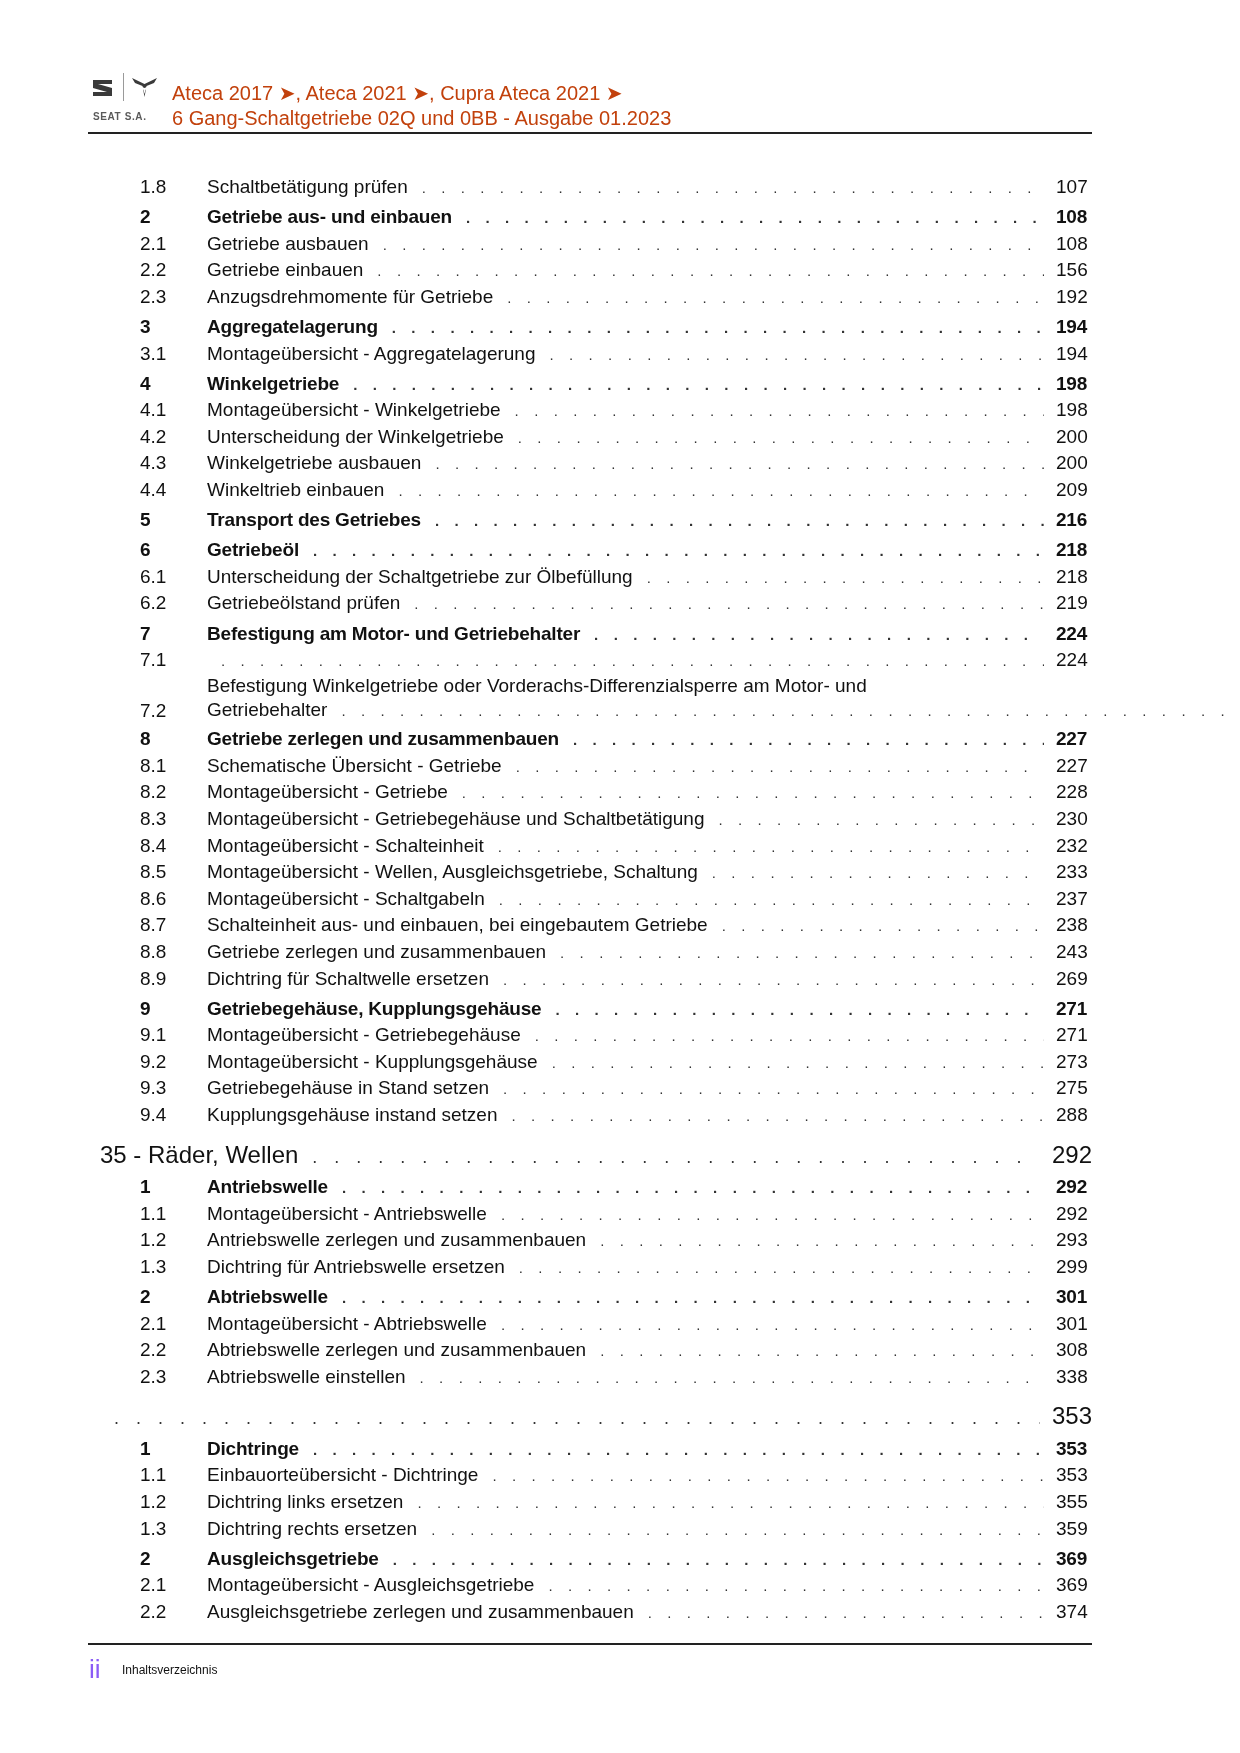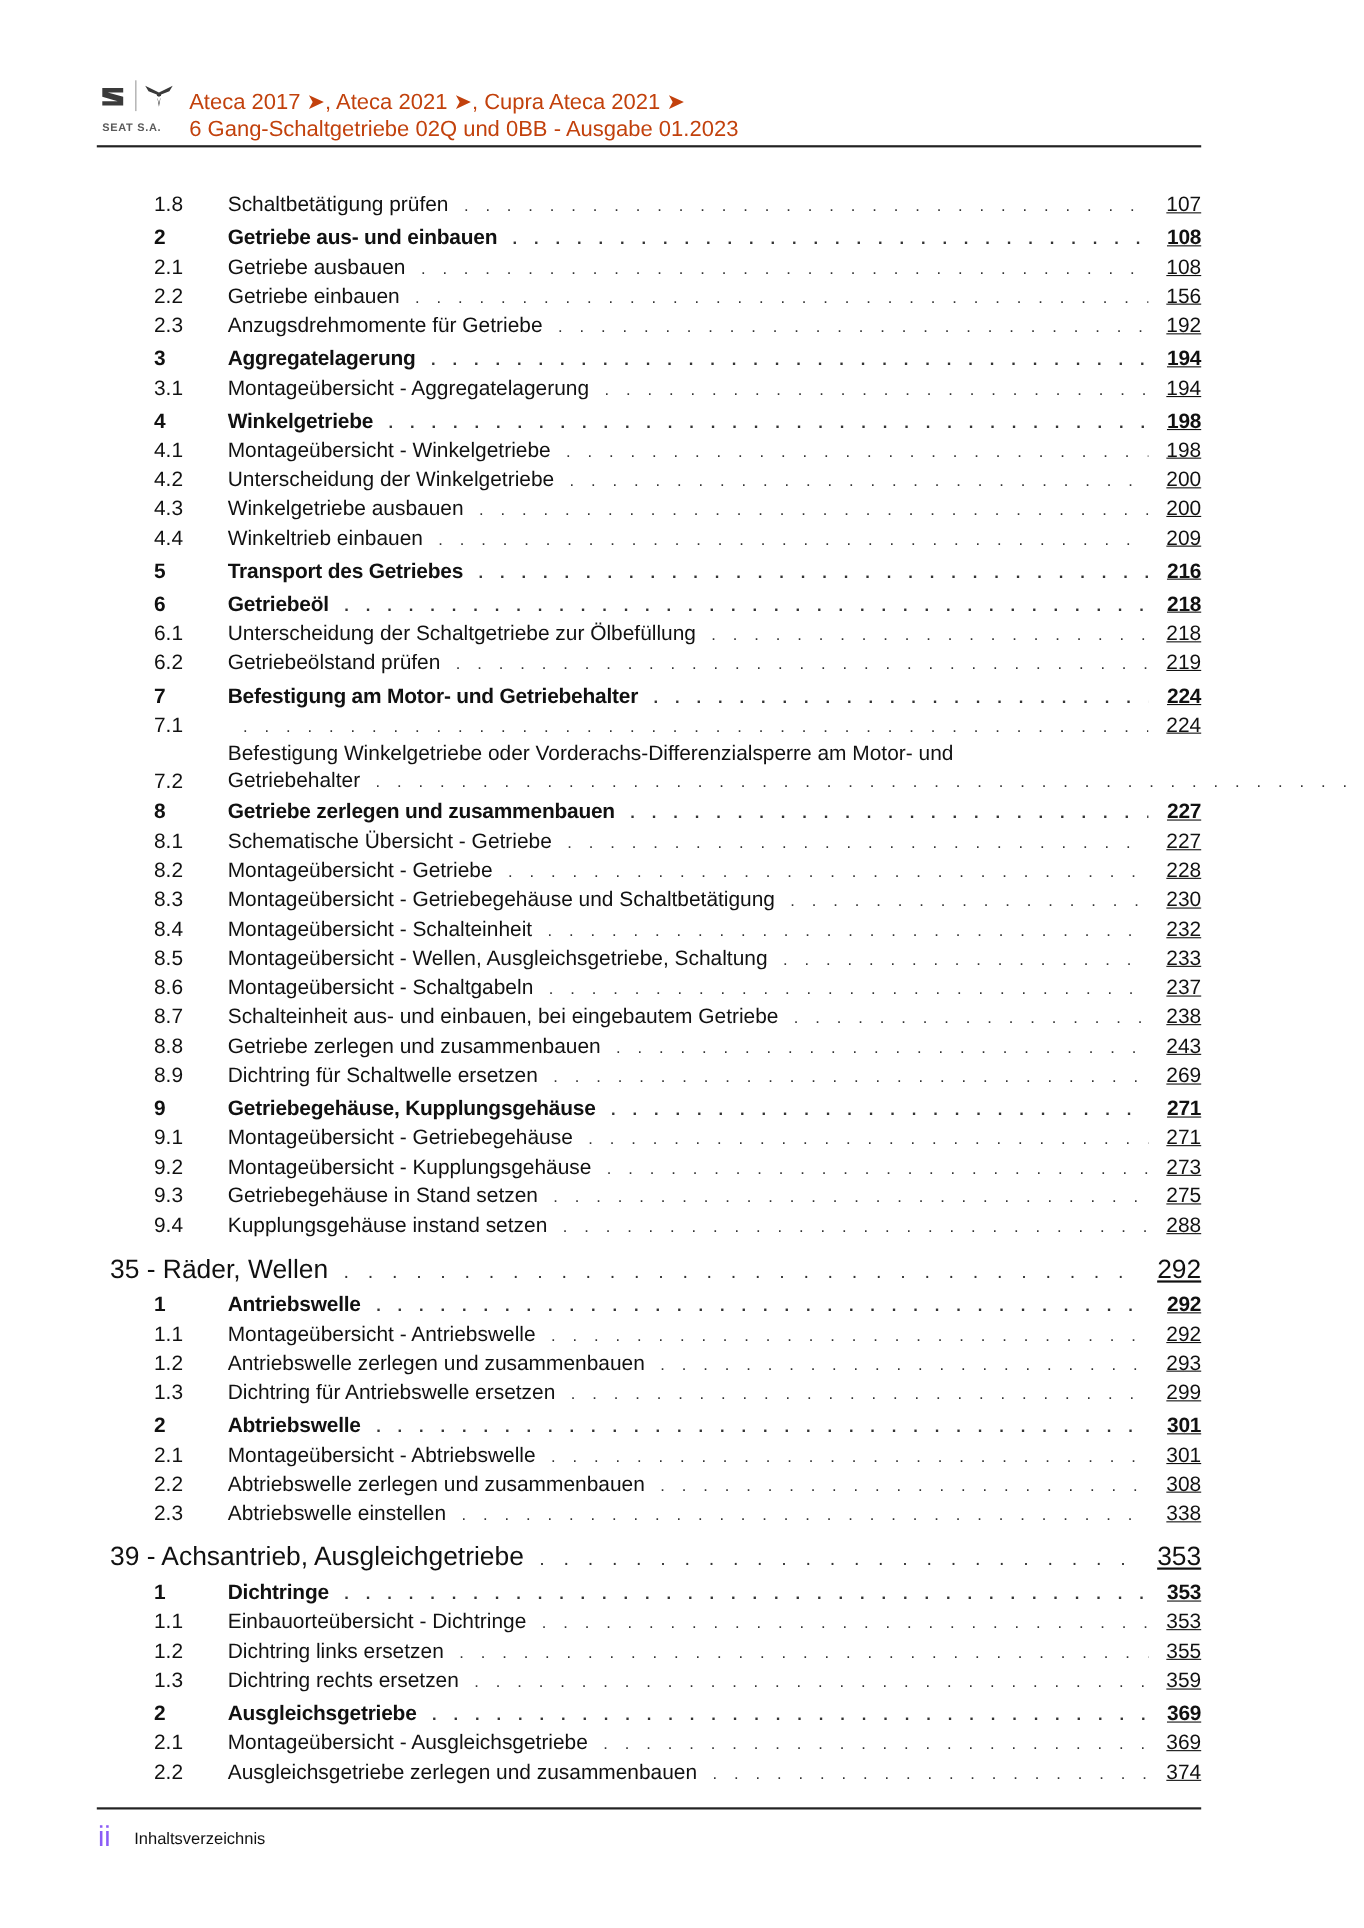--- a/index.html
+++ b/index.html
@@ -17,36 +17,36 @@
   .hdr-rule { position: absolute; left: 88px; top: 132px; width: 1004px; height: 2px; background: #222; }
 
   
   .toc { position: absolute; left: 88px; top: 174px; width: 1004px; }
   .row { position: relative; display: flex; align-items: baseline; font-size: 19px;
          line-height: 26.6px; height: 26.6px; white-space: nowrap; }
   .row .num { width: 119px; flex: none; padding-left: 52px; box-sizing: border-box; }
   .row .txt { flex: none; }
   .row .dots { flex: 1 1 auto; overflow: hidden; margin: 0 12px 0 14px; color: #333;
                letter-spacing: 5.6px; font-size: 15px; }
-  .row .pg { flex: none; text-align: right; min-width: 36px; text-decoration: underline; }
+  .row .pg { flex: none; text-align: left; min-width: 36px; }
   .row.l1 { margin-top: 3.5px; font-weight: bold; letter-spacing: -0.2px; }
   .row.l1 .dots { font-weight: bold; }
   .row.chapter { font-size: 24px; height: 32px; line-height: 32px; margin-top: 10px; margin-bottom: 2px; margin-left: 12px; }
   .row.chapter .txt { padding-left: 0; }
   .row.chapter .dots { font-size: 18px; letter-spacing: 6px; }
   .row.wrap { height: auto; flex-wrap: nowrap; }
   .wrap-block { display: flex; flex-direction: column; flex: 1 1 auto; }
   .wrap-line1 { line-height: 24px; }
   .wrap-line2 { display: flex; align-items: baseline; line-height: 24px; }
   .wrap-line2 .dots { margin-left: 14px; }
 
   
   .ftr-rule { position: absolute; left: 88px; top: 1643px; width: 1004px; height: 2px; background: #222; }
   .ftr-pg { position: absolute; left: 89px; top: 1654px; font-size: 26px; line-height: 30px; color: #8b5cf6; }
-  .ftr-label { position: absolute; left: 122px; top: 1663px; font-size: 15px; color: #111; }
+  .ftr-label { position: absolute; left: 122px; top: 1663px; font-size: 12px; color: #111; }
 </style>
 </head>
 <body>
 
 <div class="hdr">
   <svg class="logo-seat" viewBox="0 0 21 18">
     <path d="M1 1 H20 V5 H6 L20 9 V17 H1 V13 H15 L1 9 Z" fill="#3a3a3a"></path>
   </svg>
   <div class="logo-div"></div>
   <svg class="logo-cupra" viewBox="0 0 27 21">
@@ -316,21 +316,20 @@
       <span class="dots">. . . . . . . . . . . . . . . . . . . . . . . . . . . . . . . . . . . . . . . . . . . . . . . . . . . . . . . . . . . . . . . . . . . . . . . . . . . . . . . . . . . . . . . . . . . . . . . . . . . . . . . . . . . . . . . . . . . . . . . . . . . . . . . . . . . . . . . . . . . . </span>
       <span class="pg">308</span>
     </div>
     <div class="row sub">
       <span class="num">2.3</span>
       <span class="txt">Abtriebswelle einstellen</span>
       <span class="dots">. . . . . . . . . . . . . . . . . . . . . . . . . . . . . . . . . . . . . . . . . . . . . . . . . . . . . . . . . . . . . . . . . . . . . . . . . . . . . . . . . . . . . . . . . . . . . . . . . . . . . . . . . . . . . . . . . . . . . . . . . . . . . . . . . . . . . . . . . . . . </span>
       <span class="pg">338</span>
     </div>
     <div class="row chapter">
-      <span class="txt">39 - Achsantrieb, Ausgleichgetriebe</span>
       <span class="dots">. . . . . . . . . . . . . . . . . . . . . . . . . . . . . . . . . . . . . . . . . . . . . . . . . . . . . . . . . . . . . . . . . . . . . . . . . . . . . . . . . . . . . . . . . . . . . . . . . . . . . . . . . . . . . . . . . . . . . . . . . . . . . . . . . . . . . . . . . . . . </span>
       <span class="pg">353</span>
     </div>
     <div class="row l1">
       <span class="num">1</span>
       <span class="txt">Dichtringe</span>
       <span class="dots">. . . . . . . . . . . . . . . . . . . . . . . . . . . . . . . . . . . . . . . . . . . . . . . . . . . . . . . . . . . . . . . . . . . . . . . . . . . . . . . . . . . . . . . . . . . . . . . . . . . . . . . . . . . . . . . . . . . . . . . . . . . . . . . . . . . . . . . . . . . . </span>
       <span class="pg">353</span>
     </div>
     <div class="row sub">

